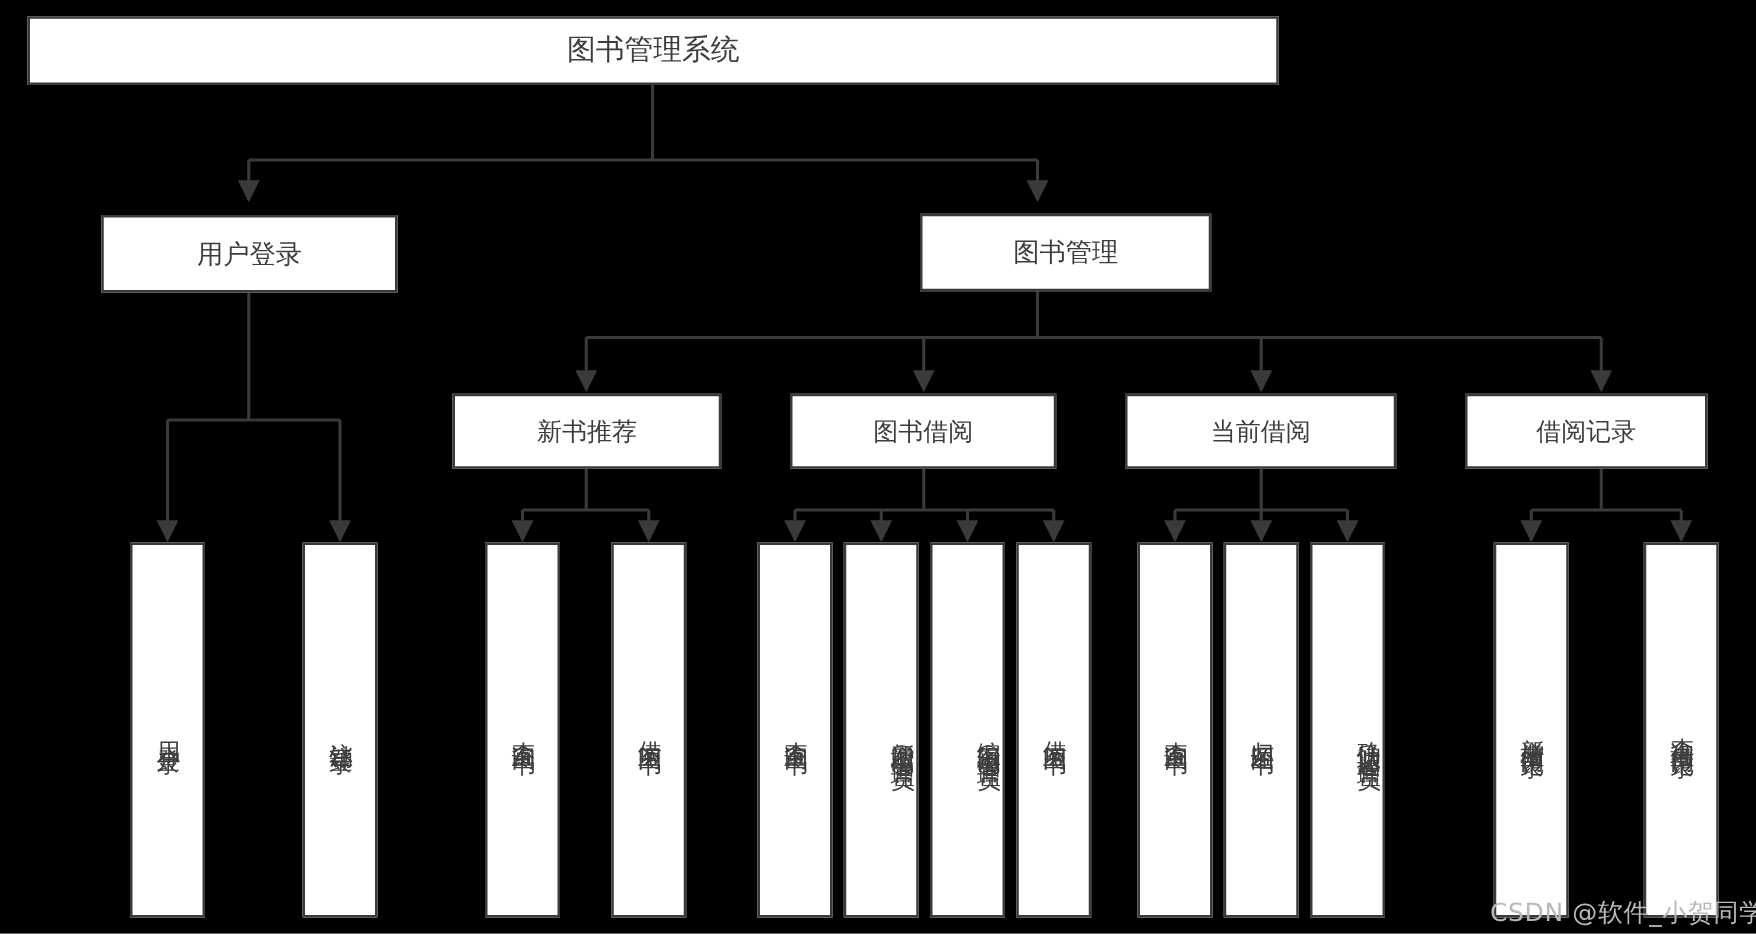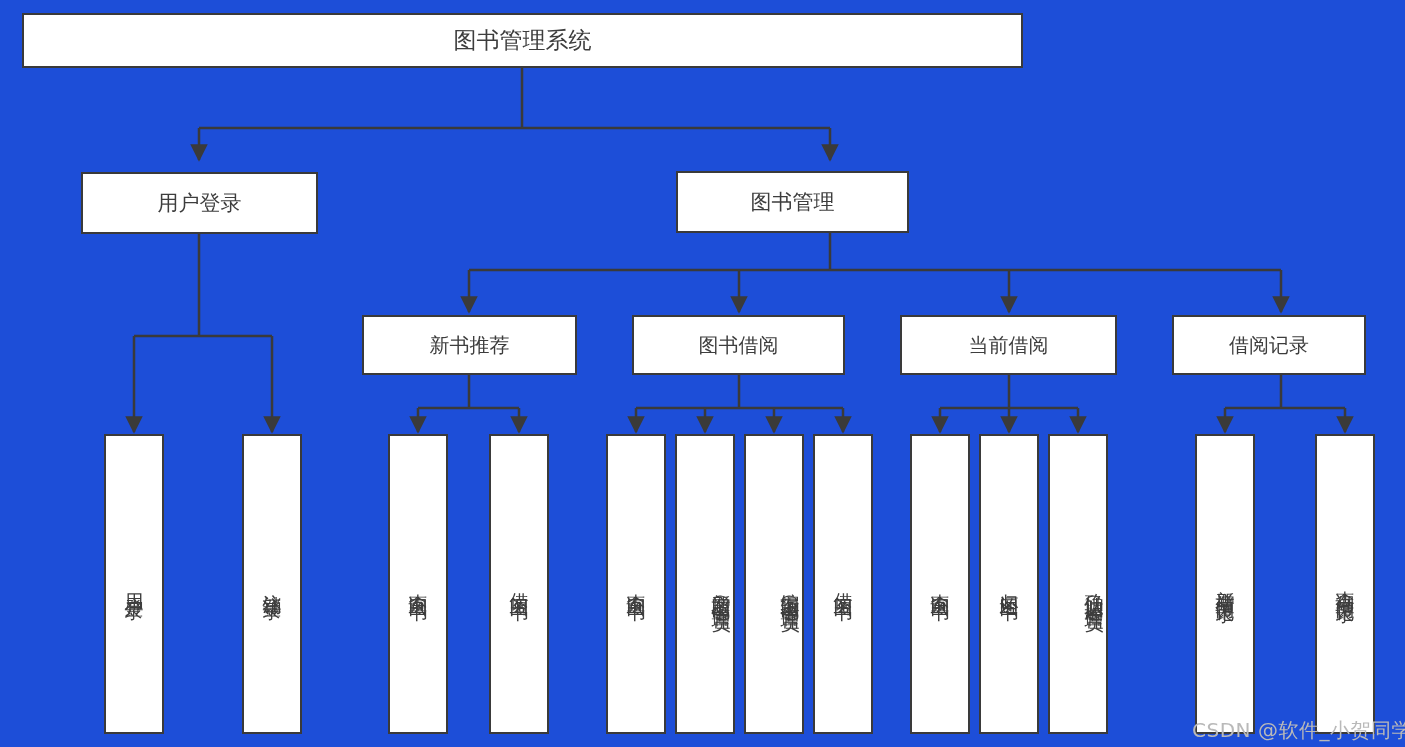--- a/index.html
+++ b/index.html
@@ -7,21 +7,21 @@
     padding: 0;
     background: #ffffff;
   }
   body {
     font-family: "DejaVu Sans", "Liberation Sans", sans-serif;
   }
   #canvas {
     position: relative;
     width: 1405px;
     height: 747px;
-    background: #1d4ed8;
+    background: #000000;
     overflow: hidden;
   }
   .node {
     position: absolute;
     box-sizing: border-box;
     border: 2.5px solid #3a3a3a;
     background: #ffffff;
     color: #3d3d3d;
     display: flex;
     align-items: center;
@@ -124,21 +124,21 @@
     </g>
   </svg>
 
   <div class="node node-root" style="left:22px; top:13px; width:1001px; height:55px;">
     <span>图书管理系统</span>
   </div>
 
   <div class="node node-l2" style="left:81px; top:172px; width:237px; height:62px;">
     <span>用户登录</span>
   </div>
-  <div class="node node-l2" style="left:676px; top:171px; width:233px; height:62px;">
+  <div class="node node-l2" style="left:736px; top:171px; width:233px; height:62px;">
     <span>图书管理</span>
   </div>
 
   <div class="node node-l3" style="left:632px; top:315px; width:213px; height:60px;">
     <span>图书借阅</span>
   </div>
   <div class="node node-l3" style="left:362px; top:315px; width:215px; height:60px;">
     <span>新书推荐</span>
   </div>
   <div class="node node-l3" style="left:900px; top:315px; width:217px; height:60px;">

